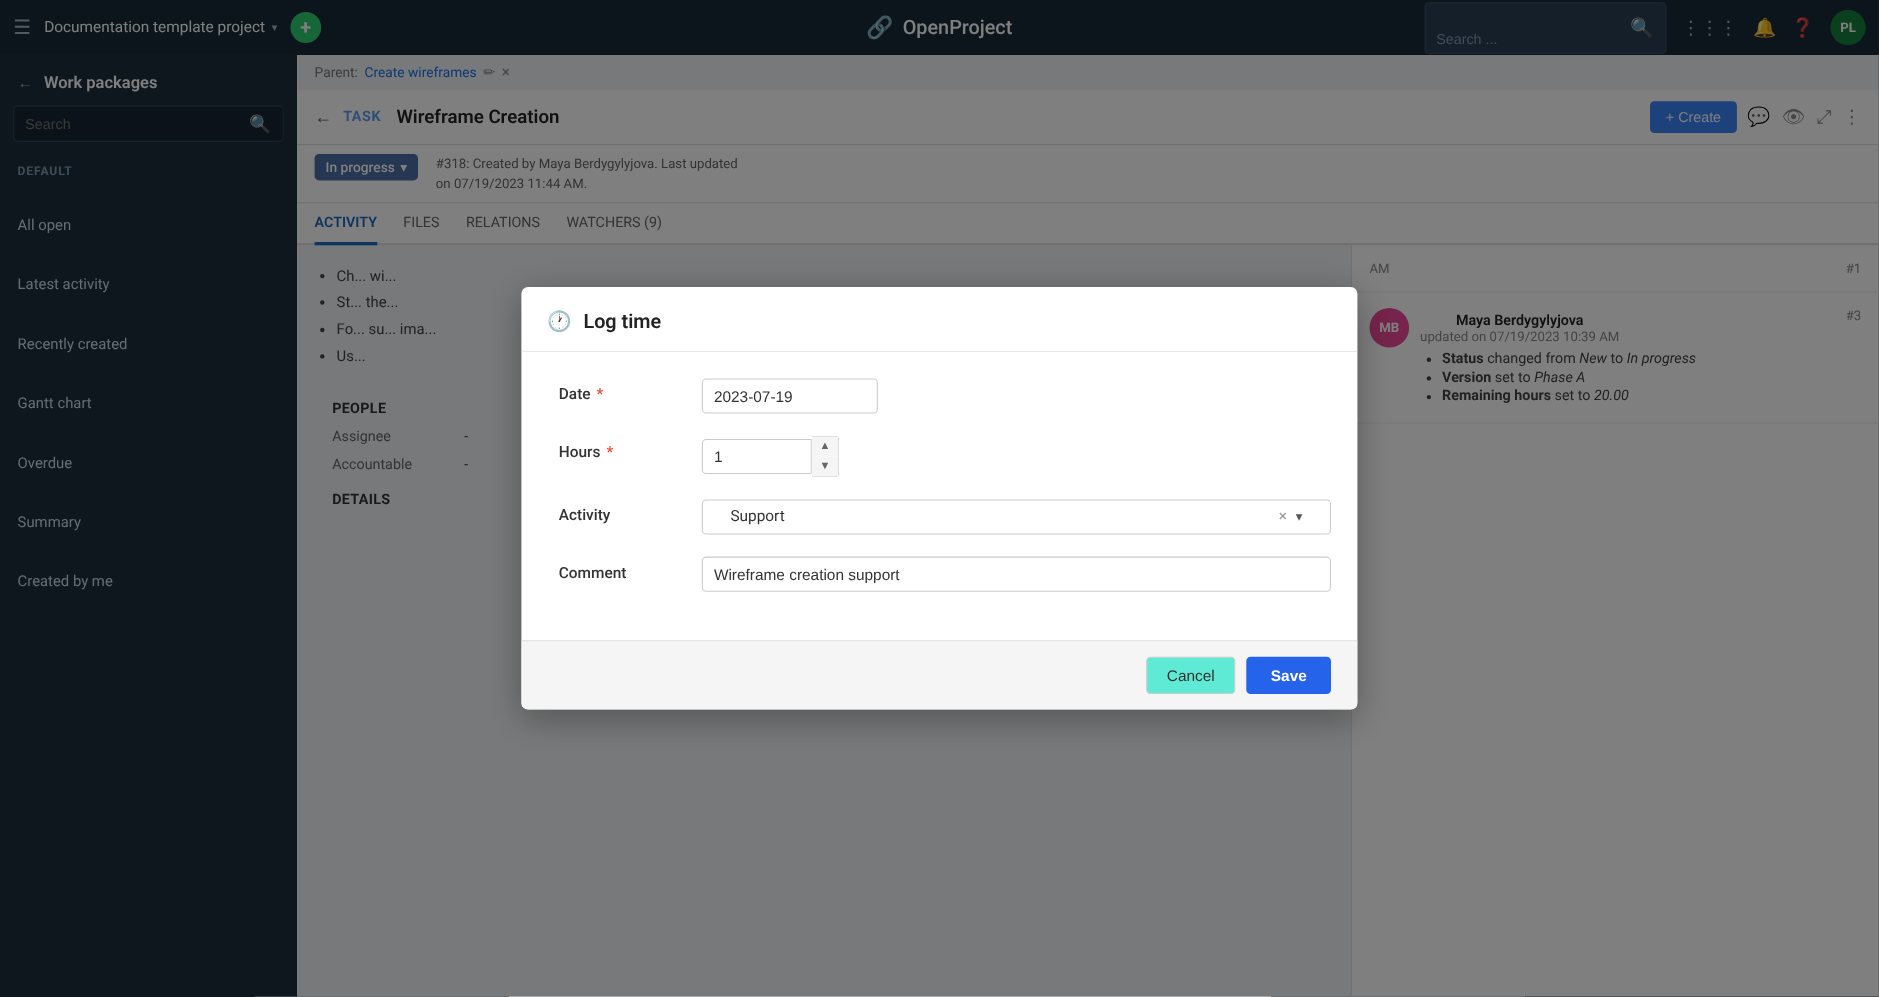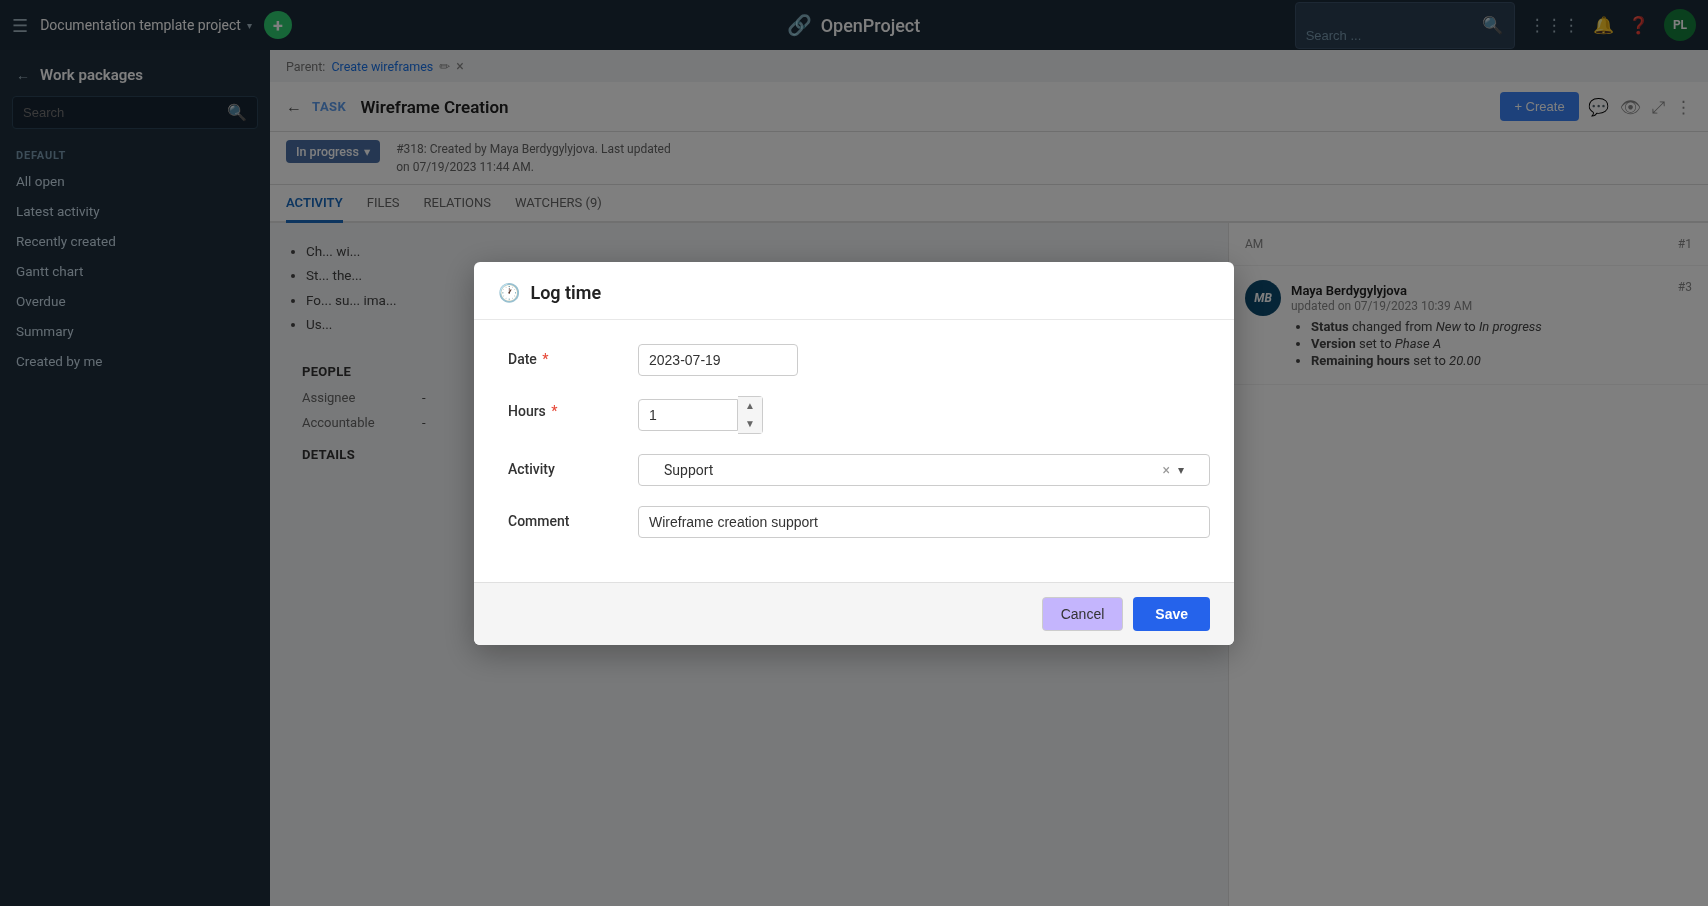--- a/index.html
+++ b/index.html
@@ -60,21 +60,21 @@
     .sidebar-title { color: #fff; font-size: 15px; font-weight: 600; }
     .sidebar-search {
       margin: 0 12px 12px;
       background: #162433; border: 1px solid #2d4558; border-radius: 4px;
       padding: 6px 10px; display: flex; align-items: center; gap: 6px;
     }
     .sidebar-search input { background: transparent; border: none; color: #ccc; font-size: 13px; outline: none; width: 100%; }
     .sidebar-section-label { font-size: 11px; font-weight: 700; color: #7a9ab0; padding: 8px 16px 4px; letter-spacing: 0.8px; text-transform: uppercase; }
     .sidebar-item {
       padding: 7px 16px; font-size: 13.5px; color: #c8dbe8; cursor: pointer;
-      display: flex; align-items: center; gap: 8px;
+      display: flex; align-items: center; gap: 8px; margin-top: 24px;
     }
 
     
     .main-content { flex: 1; background: #f0f2f4; display: flex; flex-direction: column; overflow: hidden; position: relative; }
 
     
     .breadcrumb {
       background: #f0f2f4; padding: 8px 16px;
       font-size: 12.5px; color: #555; display: flex; align-items: center; gap: 6px;
     }
@@ -185,21 +185,21 @@
     }
     .select-clear { color: #999; cursor: pointer; font-size: 14px; margin-right: 4px; }
     .select-arrow { color: #555; font-size: 12px; }
     .modal-footer {
       background: #f5f5f5; padding: 14px 24px;
       display: flex; justify-content: flex-end; gap: 10px;
       border-top: 1px solid #e0e0e0;
     }
     .btn-cancel {
       padding: 8px 18px; border: 1px solid #ccc; border-radius: 4px;
-      background: #c4b5fd; color: #333; font-size: 14px; cursor: pointer;
+      background: #5eead4; color: #333; font-size: 14px; cursor: pointer;
     }
     .btn-save {
       padding: 8px 22px; border: none; border-radius: 4px;
       background: #2563eb; color: #fff; font-size: 14px; cursor: pointer; font-weight: 600;
     }
   </style>
 </head>
 <body>
 
 <div class="top-nav">
@@ -330,23 +330,23 @@
         <div class="activity-entry">
           <div style="display:flex; justify-content:space-between;">
             <span class="activity-meta">AM</span>
             <span class="activity-num">#1</span>
           </div>
         </div>
 
 
         <div class="activity-entry">
           <div class="activity-row">
-            <div class="avatar-sm" style="background:#0c4a6e;font-style:italic;">MB</div>
+            <div class="avatar-sm" style="background:#ec4899;">MB</div>
             <div style="flex:1;">
-              <div style="display:flex; justify-content:space-between; align-items:flex-start;">
+              <div style="display:flex; justify-content:space-between; align-items:flex-start;text-align:center;">
                 <div>
                   <span class="activity-user-name">Maya Berdygylyjova</span>
                   <div class="activity-date">updated on 07/19/2023 10:39 AM</div>
                 </div>
                 <span style="font-size:12px; color:#888;">#3</span>
               </div>
               <ul class="activity-changes" style="padding-left:20px; margin-top:6px;">
                 <li><strong>Status</strong> changed from <em>New</em> to <em>In progress</em></li>
                 <li><strong>Version</strong> set to <em>Phase A</em></li>
                 <li><strong>Remaining hours</strong> set to <em>20.00</em></li>

